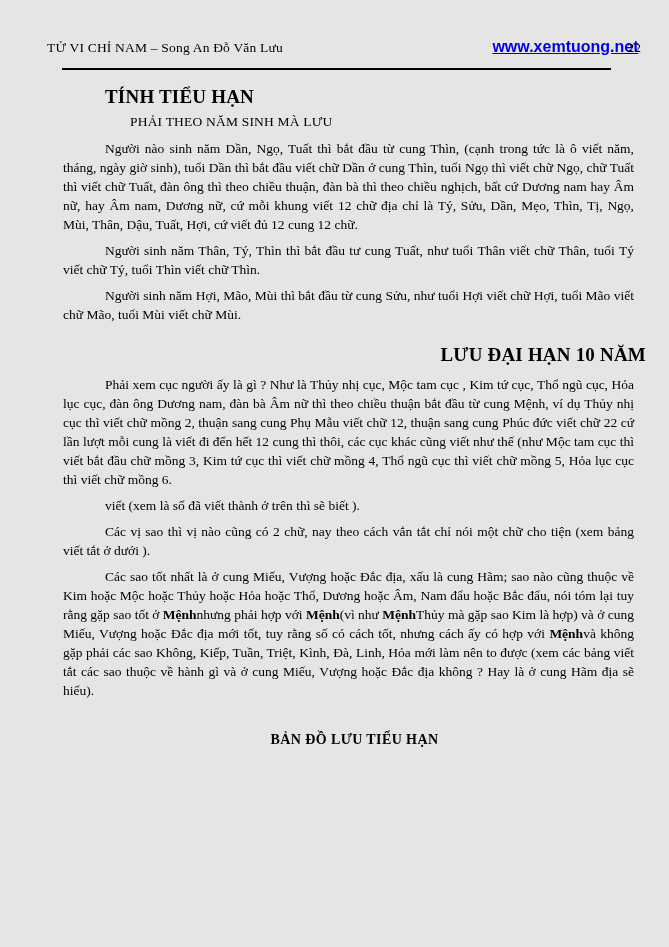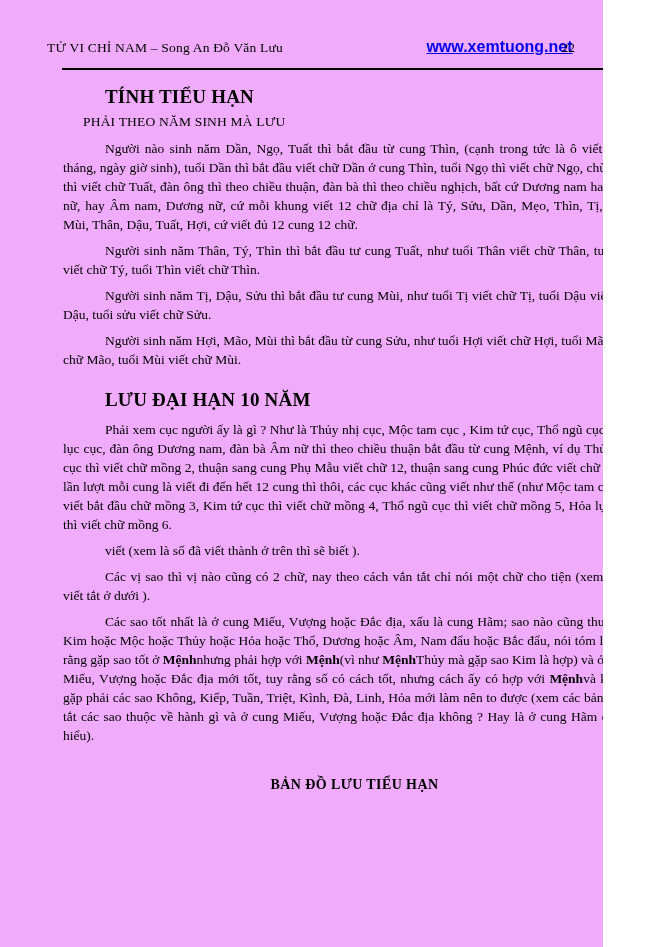--- a/index.html
+++ b/index.html
@@ -2,23 +2,23 @@
 <html><head>
 <meta charset="utf-8">
 <style>
   html, body {
     margin: 0;
     padding: 0;
     background: #ffffff;
   }
   .page {
     position: relative;
-    width: 603px;
+    width: 669px;
     height: 947px;
-    background: #f0abfc;
+    background: #e5e5e5;
     overflow: hidden;
     font-family: "Liberation Serif", serif;
     color: #000000;
   }
   .header {
     position: absolute;
     top: 38px;
     left: 47px;
     right: 28px;
     display: flex;
@@ -63,24 +63,25 @@
     width: 583px;
   }
   h1 {
     font-size: 19px;
     font-weight: bold;
     margin: 10px 0 2px 42px;
     letter-spacing: 0.2px;
   }
   h1.second {
     margin-top: 20px;
+    text-align: right;
   }
   .sub {
     font-size: 13.5px;
-    margin: 6px 0 0 20px;
+    margin: 6px 0 0 67px;
     letter-spacing: 0.2px;
   }
   p.body-par {
     font-size: 13.5px;
     line-height: 19px;
     text-align: justify;
     text-indent: 42px;
     margin: 7px 12px 0 0;
   }
   p.body-par.first {
@@ -109,21 +110,20 @@
 
   <div class="rule"></div>
 
   <div class="content">
 
     <h1>TÍNH TIỂU HẠN</h1>
     <div class="sub">PHẢI THEO NĂM SINH MÀ LƯU</div>
 
     <p class="body-par first">Người nào sinh năm Dần, Ngọ, Tuất thì bắt đầu từ cung Thìn, (cạnh trong tức là ô viết năm, tháng, ngày giờ sinh), tuổi Dần thì bắt đầu viết chữ Dần ở cung Thìn, tuổi Ngọ thì viết chữ Ngọ, chữ Tuất thì viết chữ Tuất, đàn ông thì theo chiều thuận, đàn bà thì theo chiều nghịch, bất cứ Dương nam hay Âm nữ, hay Âm nam, Dương nữ, cứ mỗi khung viết 12 chữ địa chỉ là Tý, Sửu, Dần, Mẹo, Thìn, Tị, Ngọ, Mùi, Thân, Dậu, Tuất, Hợi, cứ viết đủ 12 cung 12 chữ.</p>
     <p class="body-par">Người sinh năm Thân, Tý, Thìn thì bắt đầu tư cung Tuất, như tuổi Thân viết chữ Thân, tuổi Tý viết chữ Tý, tuổi Thìn viết chữ Thìn.</p>
-    <p class="body-par">Người sinh năm Tị, Dậu, Sửu thì bắt đầu tư cung Mùi, như tuổi Tị viết chữ Tị, tuổi Dậu viết chữ Dậu, tuổi sửu viết chữ Sửu.</p>
     <p class="body-par">Người sinh năm Hợi, Mão, Mùi thì bắt đầu từ cung Sửu, như tuổi Hợi viết chữ Hợi, tuổi Mão viết chữ Mão, tuổi Mùi viết chữ Mùi.</p>
 
     <h1 class="second">LƯU ĐẠI HẠN 10 NĂM</h1>
 
     <p class="body-par first">Phải xem cục người ấy là gì ? Như là Thủy nhị cục, Mộc tam cục , Kim tứ cục, Thổ ngũ cục, Hỏa lục cục, đàn ông Dương nam, đàn bà Âm nữ thì theo chiều thuận bắt đầu từ cung Mệnh, ví dụ Thủy nhị cục thì viết chữ mồng 2, thuận sang cung Phụ Mẫu viết chữ 12, thuận sang cung Phúc đức viết chữ 22 cứ lần lượt mỗi cung là viết đi đến hết 12 cung thì thôi, các cục khác cũng viết như thế (như Mộc tam cục thì viết bắt đầu chữ mồng 3, Kim tứ cục thì viết chữ mồng 4, Thổ ngũ cục thì viết chữ mồng 5, Hỏa lục cục thì viết chữ mồng 6.</p>
     <p class="body-par">viết (xem là số đã viết thành ở trên thì sẽ biết ).</p>
     <p class="body-par">Các vị sao thì vị nào cũng có 2 chữ, nay theo cách vắn tắt chỉ nói một chữ cho tiện (xem bảng viết tắt ở dưới ).</p>
     <p class="body-par"><span>Các sao tốt nhất là ở cung Miếu, Vượng hoặc Đắc địa, xấu là cung Hãm; sao nào cũng thuộc về Kim hoặc Mộc hoặc Thủy hoặc Hỏa hoặc Thổ, Dương hoặc Âm, Nam đẩu hoặc Bắc đẩu, nói tóm lại tuy rằng gặp sao tốt ở </span><b>Mệnh</b><span>nhưng phải hợp với </span><b>Mệnh</b><span>(vì như </span><b>Mệnh</b><span>Thủy mà gặp sao Kim là hợp) và ở cung Miếu, Vượng hoặc Đắc địa mới tốt, tuy rằng số có cách tốt, nhưng cách ấy có hợp với </span><b>Mệnh</b><span>và không gặp phải các sao Không, Kiếp, Tuần, Triệt, Kình, Đà, Linh, Hỏa mới làm nên to được (xem các bảng viết tắt các sao thuộc về hành gì và ở cung Miếu, Vượng hoặc Đắc địa không ? Hay là ở cung Hãm địa sẽ hiểu).</span></p>
 
     <div class="footer-heading">BẢN ĐỒ LƯU TIỂU HẠN</div>

